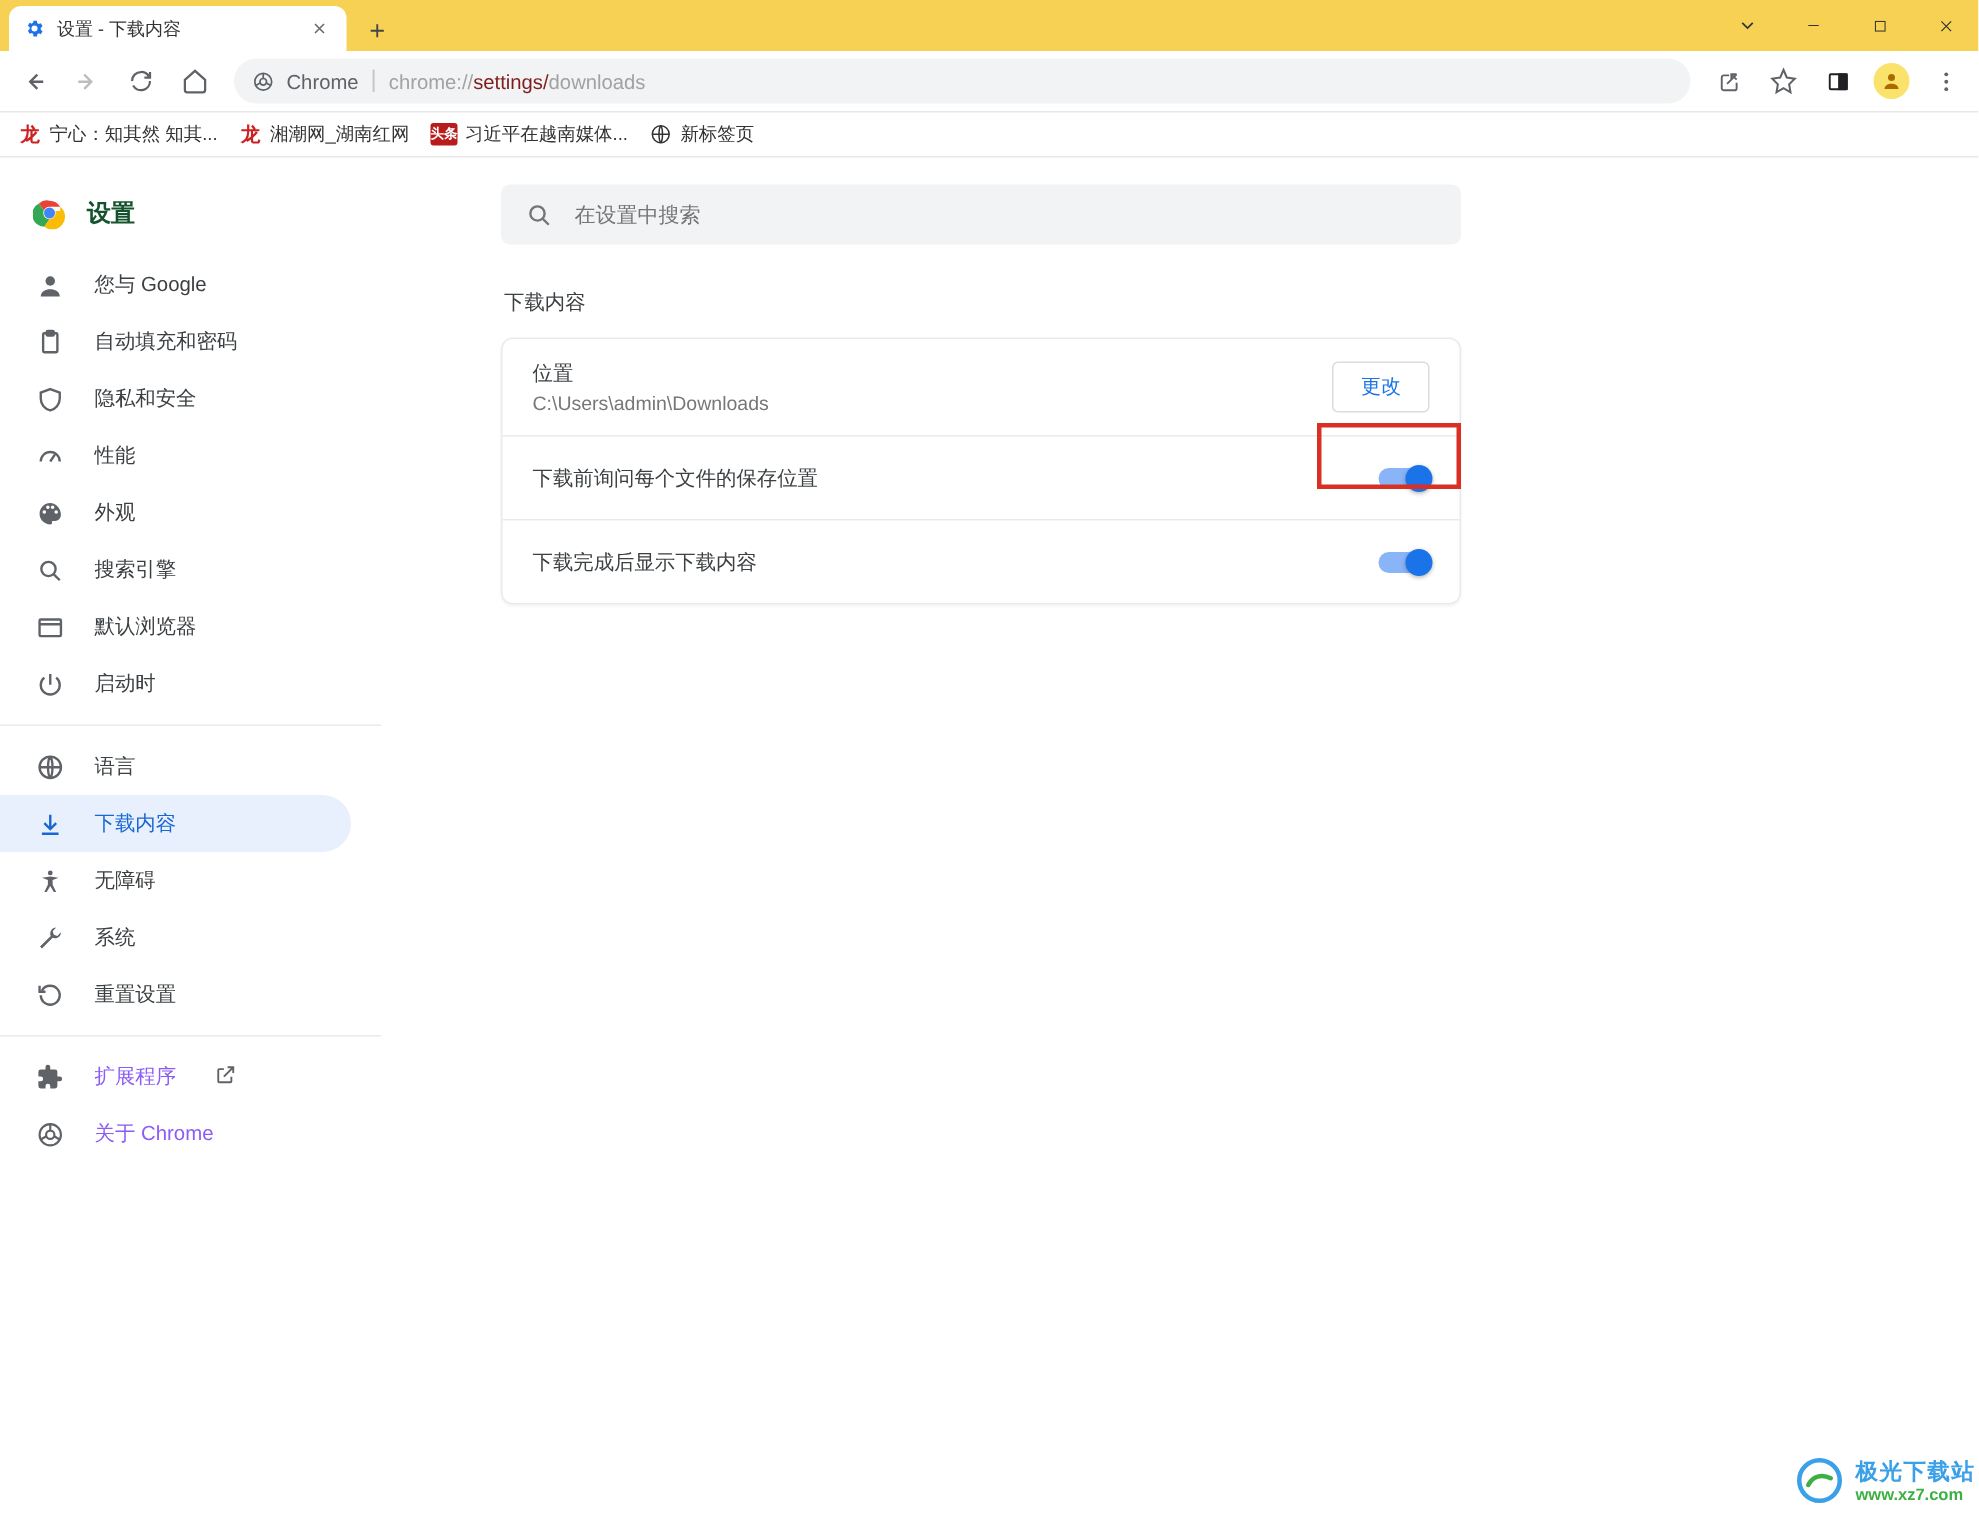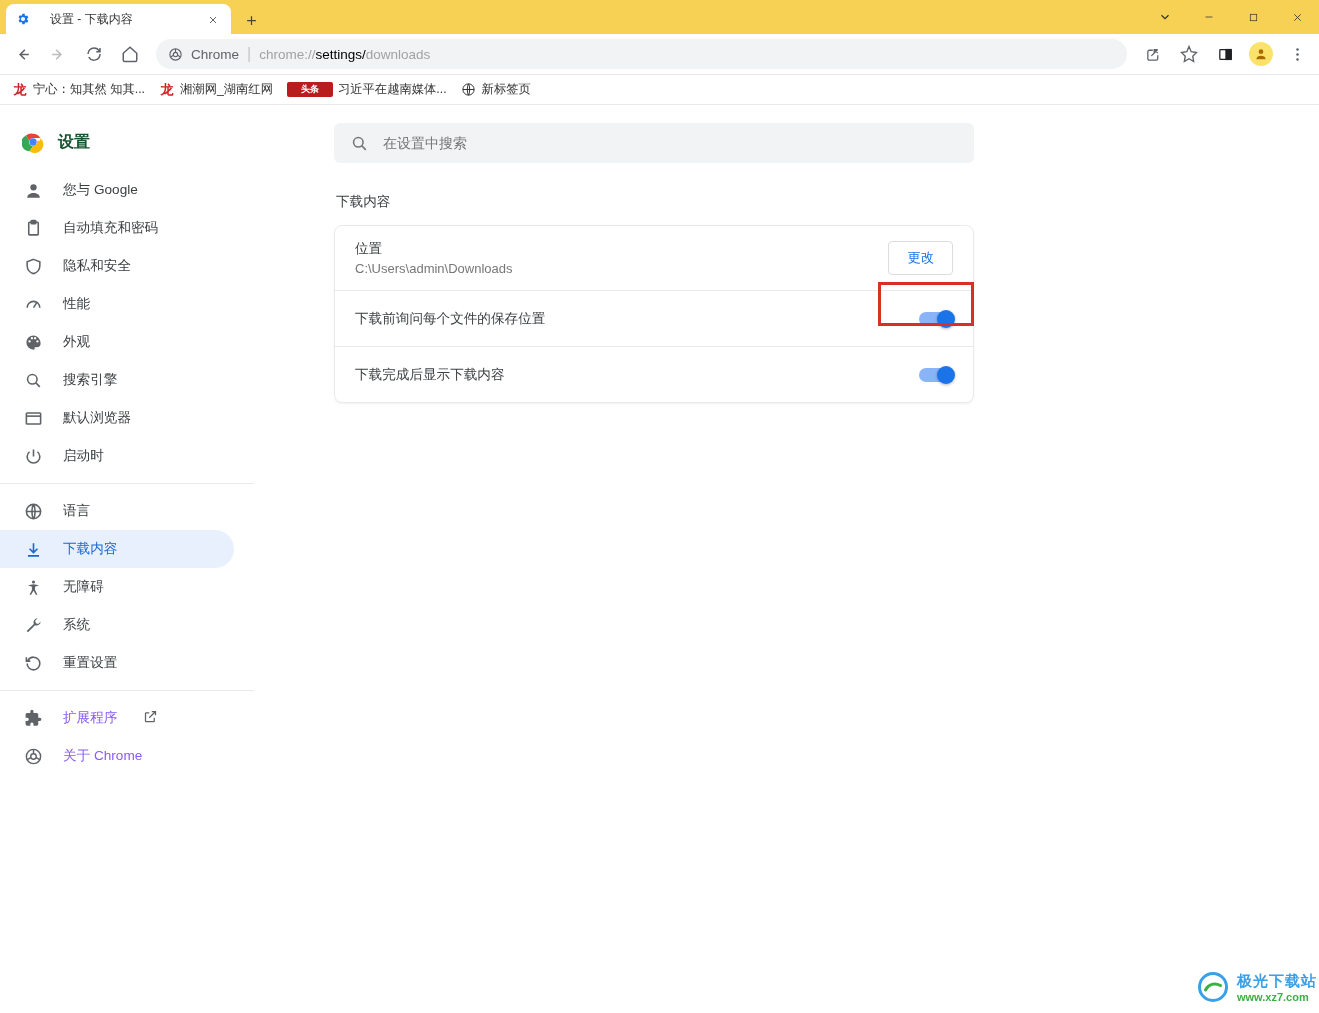--- a/index.html
+++ b/index.html
@@ -1,20 +1,20 @@
 <!DOCTYPE html>
 <html><head>
 <meta charset="utf-8">
 <style>
 * { margin: 0; padding: 0; box-sizing: border-box; font-family: "Microsoft YaHei", "Segoe UI", Arial, sans-serif; }
 body { width: 1319px; height: 1013px; background: #fff; overflow: hidden; position: relative; }
 
 
 .titlebar { height: 34px; background: #f7d154; display: flex; align-items: flex-end; }
-.tab { background: #fff; height: 30px; margin-left: 6px; margin-top: 4px; border-top-left-radius: 8px; border-top-right-radius: 8px; display: flex; align-items: center; padding: 0 10px; gap: 20px; width: 225px; }
+.tab { background: #fff; height: 30px; margin-left: 6px; margin-top: 4px; border-top-left-radius: 8px; border-top-right-radius: 8px; display: flex; align-items: center; padding: 0 10px; gap: 8px; width: 225px; }
 .tab-icon { width: 14px; height: 14px; color: #1a73e8; }
 .tab-title { font-size: 12px; color: #333; flex: 1; white-space: nowrap; overflow: hidden; }
 .tab-close { width: 14px; height: 14px; color: #666; cursor: pointer; }
 .newtab-btn { width: 28px; height: 28px; display: flex; align-items: center; justify-content: center; color: #444; cursor: pointer; margin-left: 6px; }
 .win-controls { margin-left: auto; display: flex; }
 .win-btn { width: 44px; height: 34px; display: flex; align-items: center; justify-content: center; color: #333; cursor: pointer; }
 
 
 .toolbar { height: 41px; background: #fff; display: flex; align-items: center; padding: 0 6px; gap: 4px; border-bottom: 1px solid #e8e8e8; }
 .nav-btn { width: 32px; height: 32px; display: flex; align-items: center; justify-content: center; color: #5f6368; cursor: pointer; border-radius: 50%; }
@@ -27,21 +27,21 @@
 .omni-url .dim { color: #a2a2a2; }
 .tool-icon { width: 32px; height: 32px; display: flex; align-items: center; justify-content: center; color: #5f6368; cursor: pointer; }
 .avatar { width: 24px; height: 24px; border-radius: 50%; background: #fbe36b; display: flex; align-items: center; justify-content: center; margin: 0 4px; }
 .avatar-inner { width: 14px; height: 14px; }
 
 
 .bookmarks { height: 30px; display: flex; align-items: center; padding: 0 12px; gap: 14px; border-bottom: 1px solid #e8e8e8; }
 .bm-item { display: flex; align-items: center; gap: 5px; font-size: 12.3px; color: #333; cursor: pointer; }
 .bm-favicon { width: 16px; height: 16px; display: flex; align-items: center; justify-content: center; }
 .bm-red { color: #c22; font-weight: bold; font-size: 13px; }
-.bm-badge { background: #b91c1c; color: #fff; font-size: 9px; padding: 1px 14px; border-radius: 2px; font-weight: bold; }
+.bm-badge { background: #b91c1c; color: #fff; font-size: 9px; padding: 1px 0; border-radius: 2px; font-weight: bold; }
 
 
 .settings-page { display: flex; height: calc(100% - 105px); }
 
 
 .sidebar { width: 254px; padding-top: 8px; }
 .app-title { display: flex; align-items: center; gap: 14px; padding: 18px 16px 18px 22px; }
 .chrome-logo { width: 22px; height: 22px; }
 .app-title-text { font-size: 16px; font-weight: 700; color: #14532d; }
 .side-item { display: flex; align-items: center; gap: 20px; padding: 0 20px 0 24px; height: 38px; font-size: 13.6px; color: #3c4043; cursor: pointer; border-top-right-radius: 19px; border-bottom-right-radius: 19px; margin-right: 20px; }
@@ -143,21 +143,21 @@
       </svg>
     </div>
   <div class="omnibox">
     <span class="omni-icon"><svg viewBox="0 0 24 24" width="15" height="15">
           <circle cx="12" cy="12" r="9" fill="none" stroke="#5f6368" stroke-width="1.8"></circle>
           <circle cx="12" cy="12" r="3.5" fill="none" stroke="#5f6368" stroke-width="1.8"></circle>
           <path d="M12 3v5.5M20 16l-4.7-2.7M4 16l4.7-2.7" stroke="#5f6368" stroke-width="1.8"></path>
         </svg></span>
     <span class="omni-label">Chrome</span>
     <span class="omni-sep">|</span>
-    <span class="omni-url"><span class="dim">chrome://</span><span style="color:#000000">settings/</span><span class="dim">downloads</span></span>
+    <span class="omni-url"><span class="dim">chrome://</span><span style="color:#7f1d1d">settings/</span><span class="dim">downloads</span></span>
   </div>
   <div class="tool-icon">
       <svg viewBox="0 0 24 24" width="17" height="17" stroke="#5f6368" stroke-width="1.8" fill="none">
         <path d="M13 5l5 5M18 5h-5v5M18 5L9 14"></path>
         <path d="M18 13v5a2 2 0 01-2 2H6a2 2 0 01-2-2V8a2 2 0 012-2h5"></path>
       </svg>
     </div>
   <div class="tool-icon">
       <svg viewBox="0 0 24 24" width="18" height="18" stroke="#5f6368" stroke-width="1.8" fill="none">
         <path d="M12 2l2.9 6.9L22 10l-5 4.9L18.2 22 12 18.3 5.8 22 7 14.9 2 10l7.1-1.1z"></path>

